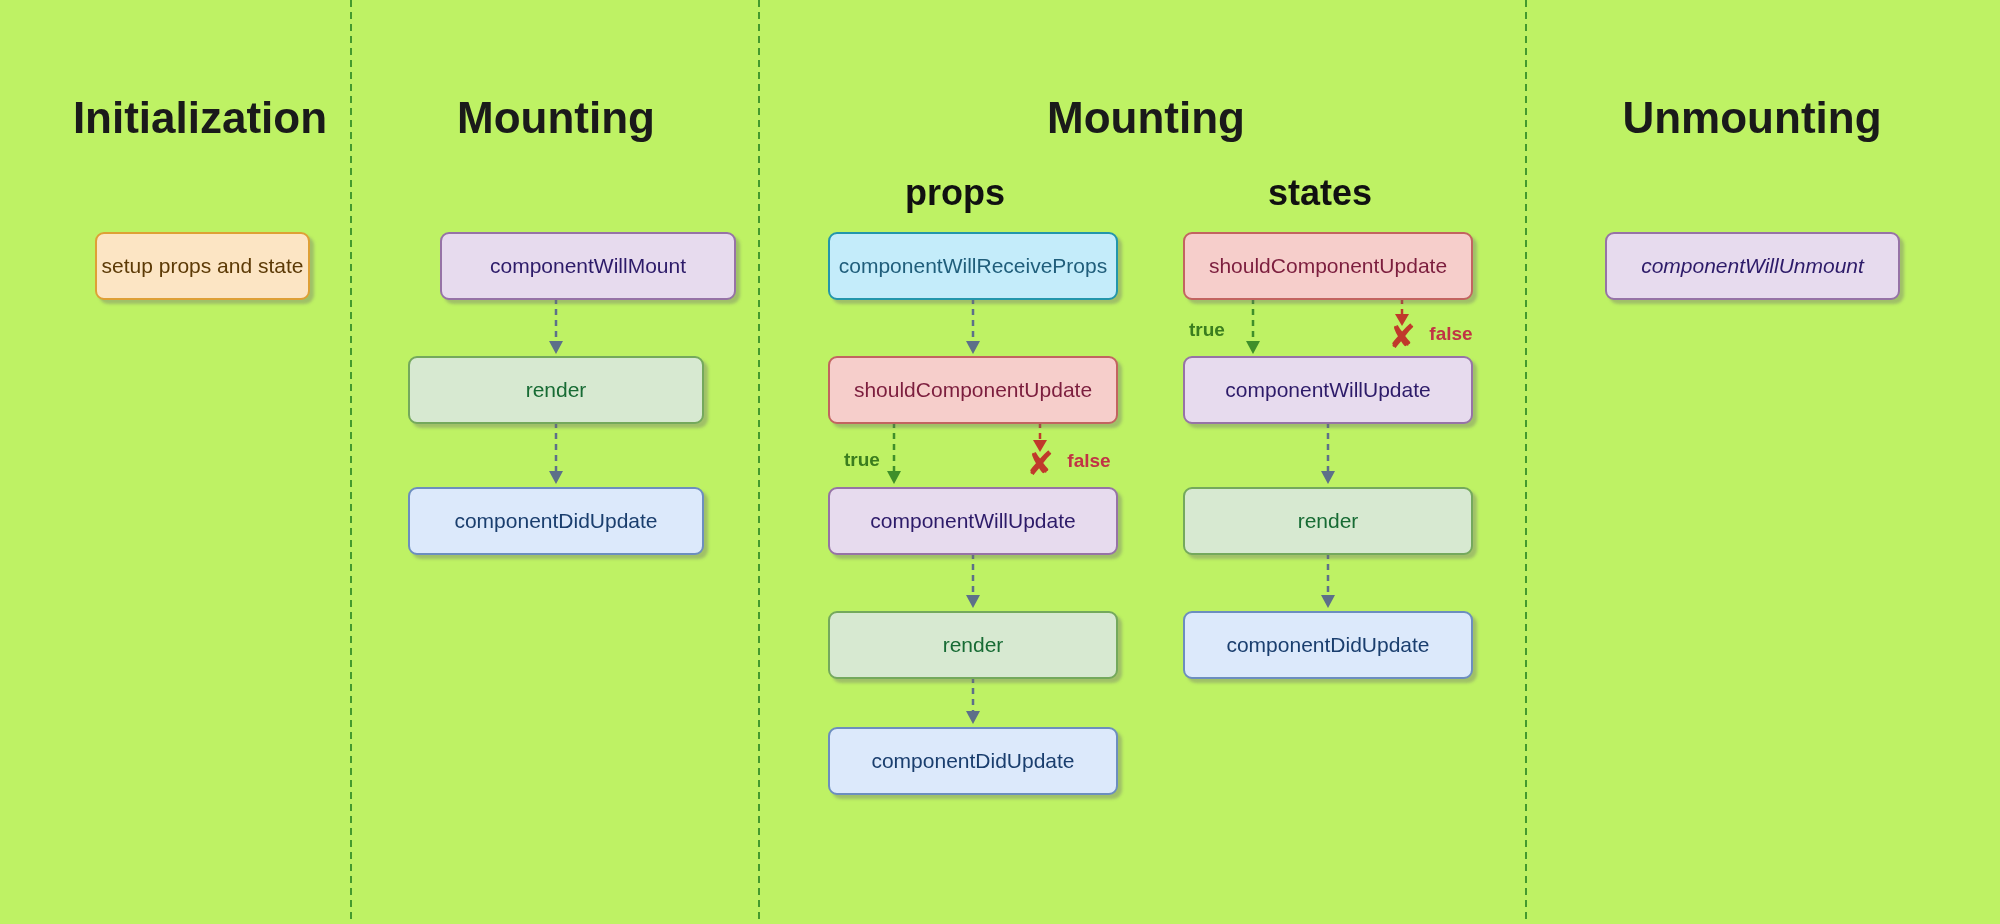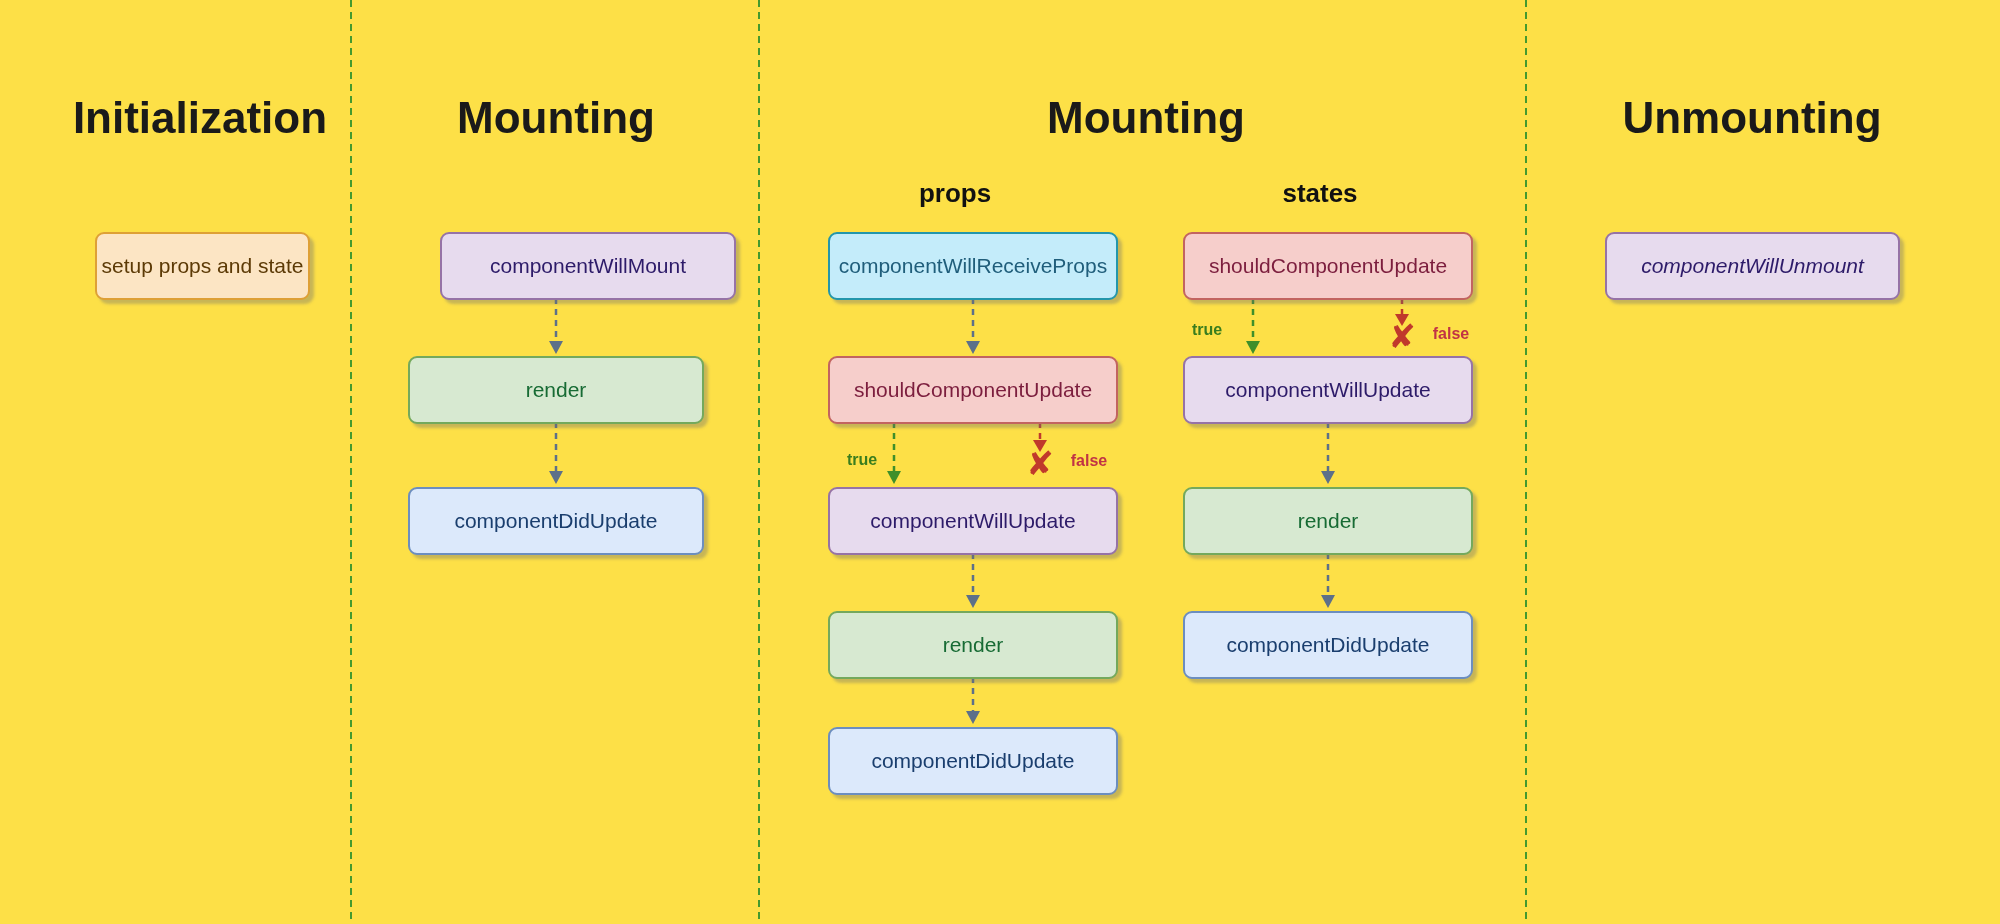--- a/index.html
+++ b/index.html
@@ -1,49 +1,49 @@
 <!DOCTYPE html>
 <html><head>
 <meta charset="utf-8">
 <style>
   html, body { margin: 0; padding: 0; background: #ffffff; }
   .canvas {
     position: relative; width: 2000px; height: 924px;
-    background: #fde047; overflow: hidden;
+    background: #bef264; overflow: hidden;
     font-family: "Liberation Sans", sans-serif;
   }
   .divider {
     position: absolute; top: 0; bottom: 0; width: 2px;
     background: repeating-linear-gradient(to bottom, #449A2E 0 7px, transparent 7px 12px);
   }
   .heading {
     position: absolute; width: 360px; text-align: center;
     font-size: 44px; font-weight: bold; color: #1a1a1a; line-height: 48px;
     white-space: nowrap;
   }
   .subheading {
     position: absolute; width: 290px; text-align: center;
-    font-size: 26px; font-weight: bold; color: #111111; line-height: 30px;
+    font-size: 36px; font-weight: bold; color: #111111; line-height: 30px;
   }
   .node {
     position: absolute; height: 68px; box-sizing: border-box;
     border-radius: 9px; border: 2px solid;
     display: flex; align-items: center; justify-content: center;
     font-size: 21px; white-space: nowrap;
     box-shadow: 4px 4px 3px rgba(110,110,110,0.38);
   }
   .node.orange { background: #FCE5C4; border-color: #DEA036; color: #5C3A06; }
   .node.purple { background: #E7DBEE; border-color: #9673A6; color: #2D1B69; }
   .node.green  { background: #D7E9D1; border-color: #74A95C; color: #176B34; }
   .node.blue   { background: #DCE9FB; border-color: #6C8EBF; color: #1A3E6E; }
   .node.red    { background: #F6CECB; border-color: #C26460; color: #7C1E3E; }
   .node.cyan   { background: #C4ECFA; border-color: #2396AB; color: #205E7B; }
   .branch-label {
     position: absolute; width: 70px; text-align: center;
-    font-size: 16px; font-weight: bold; line-height: 26px; white-space: nowrap;
+    font-size: 19px; font-weight: bold; line-height: 26px; white-space: nowrap;
   }
   .true-label  { color: #3A7D1E; }
   .false-label { color: #C13345; }
   .x-icon {
     position: absolute; width: 40px; text-align: center;
     font-family: "DejaVu Sans", sans-serif;
     font-size: 33px; font-weight: bold; color: #C0392B; line-height: 34px;
   }
   svg.arrows { position: absolute; left: 0; top: 0; pointer-events: none; }
 </style>

